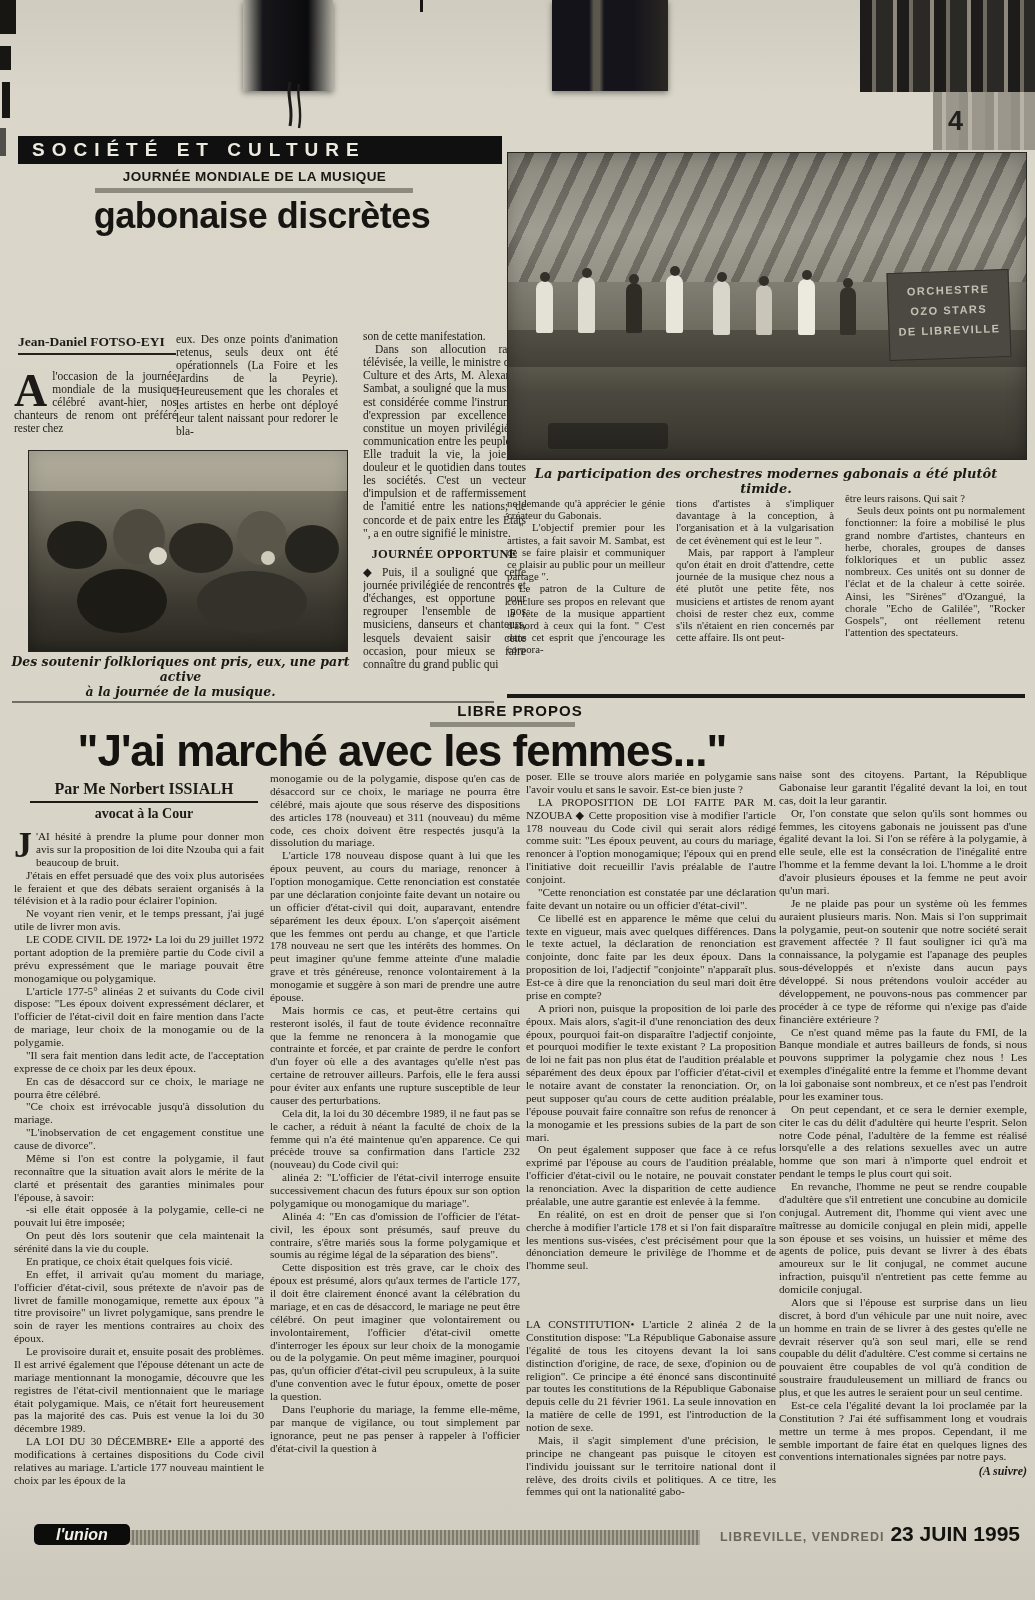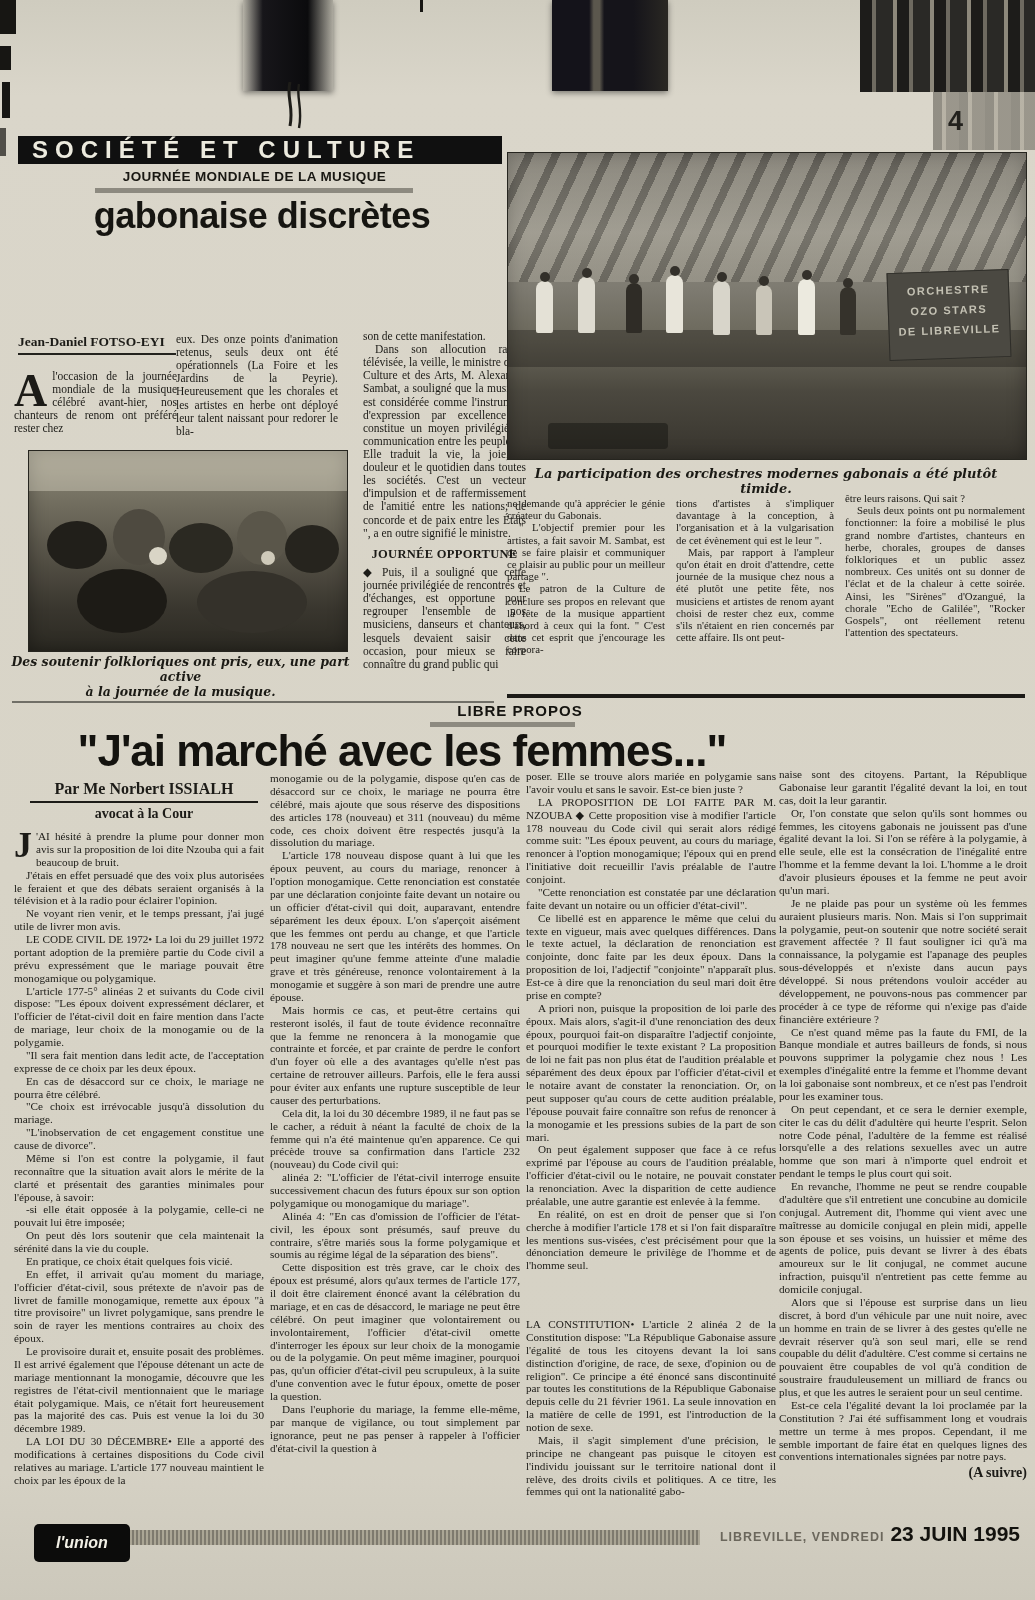--- a/index.html
+++ b/index.html
@@ -8,21 +8,21 @@
         font-family:"Liberation Serif",serif;color:#1c1b17;}
   .abs{position:absolute;}
   
   .band1{background:linear-gradient(90deg,rgba(25,24,20,.15),#17161a 22%,#0b0b0d 72%,rgba(25,24,20,.2));box-shadow:0 2px 6px rgba(0,0,0,.45);}
   .band2{background:linear-gradient(90deg,#14131a 0 32%,#5b574d 36% 41%,#15141a 45% 70%,#2a2823 100%);box-shadow:0 2px 6px rgba(0,0,0,.45);}
   .stripesA{background:repeating-linear-gradient(90deg,#1d1c1a 0 12px,#6e6a60 12px 16px,#2a2926 16px 33px,#8d887b 33px 37px);}
   .stripesB{background:repeating-linear-gradient(90deg,#4a473f 0 9px,#958f81 9px 13px,#5b574e 13px 26px);opacity:.5;}
   .mark{background:#171613;}
   
   .secbar{background:#101010;color:#eceade;font-family:"Liberation Sans",sans-serif;font-weight:bold;
-          font-size:24px;letter-spacing:7px;display:flex;align-items:center;padding-left:14px;box-sizing:border-box;}
+          font-size:19px;letter-spacing:7px;display:flex;align-items:center;padding-left:14px;box-sizing:border-box;}
   .pagenum{font-family:"Liberation Sans",sans-serif;font-weight:bold;font-size:27px;color:#22211d;}
   .kicker{font-family:"Liberation Sans",sans-serif;font-weight:bold;font-size:13.5px;letter-spacing:.4px;text-align:center;color:#181712;}
   .kickbar{background:#8d8a80;}
   .hl1{font-family:"Liberation Sans",sans-serif;font-weight:bold;font-size:36px;line-height:40px;text-align:center;color:#161511;letter-spacing:-.5px;}
   .sub1{font-family:"Liberation Sans",sans-serif;font-style:italic;font-size:18.5px;line-height:22px;text-align:center;color:#22211c;}
   .byline1{font-weight:bold;font-size:13.5px;border-bottom:2px solid #23221d;padding-bottom:3px;}
   
   .coltext{font-size:11.5px;line-height:1.14;text-align:justify;overflow:hidden;}
   .coltext p{margin:0;text-indent:12px;}
   .coltext p:first-child{text-indent:0;}
@@ -40,21 +40,21 @@
   .banner{background:#4b4942;border:1px solid #2e2d28;transform:rotate(-2deg);color:#d9d6c7;
           font-family:"Liberation Sans",sans-serif;font-weight:bold;text-align:center;padding-top:8px;box-sizing:border-box;}
   .banner div{font-size:11px;letter-spacing:1.5px;line-height:20px;opacity:.85;}
   .blob{position:absolute;border-radius:50%;}
   
   .lp{font-family:"Liberation Sans",sans-serif;font-weight:bold;font-size:15px;letter-spacing:1px;text-align:center;color:#14130f;}
   .hl2{font-family:"Liberation Sans",sans-serif;font-weight:bold;font-size:44px;text-align:center;color:#14130f;letter-spacing:-1px;}
   .byline2{font-weight:bold;font-size:16px;text-align:center;}
   .role2{font-weight:bold;font-size:14px;text-align:center;}
   .rule{background:#1c1b17;}
-  .cont{font-weight:bold;text-align:right;font-size:14px;margin-top:2px;}
+  .cont{font-weight:bold;font-style:italic;text-align:right;font-size:12px;margin-top:2px;}
   
   .fband{background:repeating-linear-gradient(90deg,#aba695 0 2px,#7e7a6e 2px 4px);}
   .flogo{background:#0c0c0b;border-radius:5px;color:#f2f0e6;font-family:"Liberation Sans",sans-serif;
          font-weight:bold;font-style:italic;font-size:16px;display:flex;align-items:center;justify-content:center;}
   .fdate{font-family:"Liberation Sans",sans-serif;text-align:right;white-space:nowrap;}
   .fcity{font-weight:bold;font-size:12.5px;letter-spacing:1px;color:#6b675c;}
   .fday{font-weight:bold;font-size:21px;color:#13120e;margin-left:6px;}
 </style>
 </head>
 <body>
@@ -236,18 +236,18 @@
         <p>Ce n'est quand même pas la faute du FMI, de la Banque mondiale et autres bailleurs de fonds, si nous pouvons supprimer la polygamie chez nous ! Les exemples d'inégalité entre la femme et l'homme devant la loi gabonaise sont nombreux, et ce n'est pas l'endroit pour les examiner tous.</p>
         <p>On peut cependant, et ce sera le dernier exemple, citer le cas du délit d'adultère qui heurte l'esprit. Selon notre Code pénal, l'adultère de la femme est réalisé lorsqu'elle a des relations sexuelles avec un autre homme que son mari à n'importe quel endroit et pendant le temps le plus court qui soit.</p>
         <p>En revanche, l'homme ne peut se rendre coupable d'adultère que s'il entretient une concubine au domicile conjugal. Autrement dit, l'homme qui vient avec une maîtresse au domicile conjugal en plein midi, appelle son épouse et ses voisins, un huissier et même des agents de police, puis devant se livrer à des ébats amoureux sur le lit conjugal, ne commet aucune infraction, puisqu'il n'entretient pas cette femme au domicile conjugal.</p>
         <p>Alors que si l'épouse est surprise dans un lieu discret, à bord d'un véhicule par une nuit noire, avec un homme en train de se livrer à des gestes qu'elle ne devrait réserver qu'à son seul mari, elle se rend coupable du délit d'adultère. C'est comme si certains ne pouvaient être coupables de vol qu'à condition de soustraire frauduleusement un milliard de francs ou plus, et que les autres le seraient pour un seul centime.</p>
         <p>Est-ce cela l'égalité devant la loi proclamée par la Constitution ? J'ai été suffisamment long et voudrais mettre un terme à mes propos. Cependant, il me semble important de faire état en quelques lignes des conventions internationales signées par notre pays.</p>
       </div>
     <div class="cont">(A suivre)</div>
   </div>
 
   <div class="abs fband" style="left:130px;top:1530px;width:570px;height:15px;"></div>
-  <div class="abs flogo" style="left:34px;top:1524px;width:96px;height:38px;">l'union</div>
+  <div class="abs flogo" style="left:34px;top:1524px;width:96px;height:21px;">l'union</div>
   <div class="abs fdate" style="left:690px;top:1522px;width:330px;">
     <span class="fcity">LIBREVILLE, VENDREDI</span><span class="fday">23 JUIN 1995</span>
   </div>
 
 </div>
 
 </body></html>

